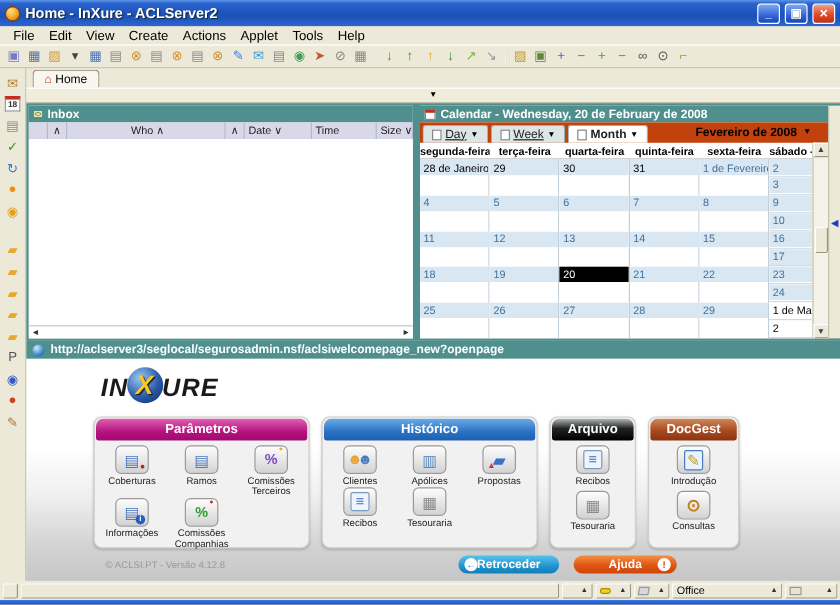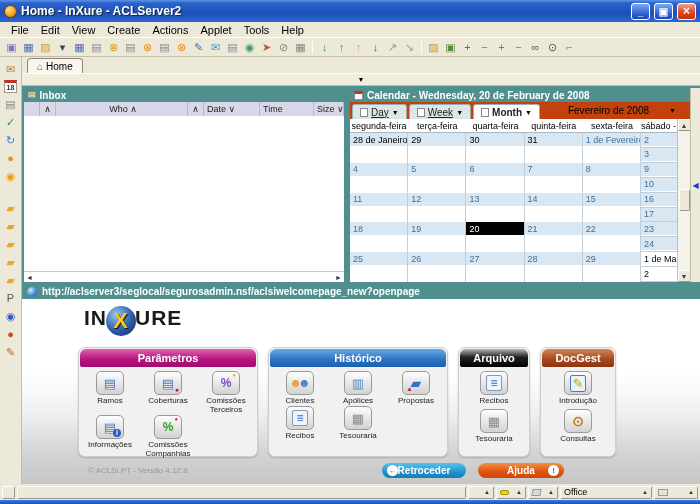--- a/index.html
+++ b/index.html
@@ -64,26 +64,26 @@
 
   .cal-panel { flex:1; display:flex; flex-direction:column; background:#fff; min-width:0; }
   .cal-tabs { height:17px; flex:0 0 17px; background:#c2410c; display:flex; align-items:flex-end; padding-left:2px; font-size:10px; }
   .cal-tab { height:15px; display:flex; align-items:center; gap:3px; padding:0 7px; margin-right:2px;
     border:1px solid #9ab0b0; border-bottom:none; border-radius:3px 3px 0 0; background:#dde6e6; }
   .cal-tab .lbl { text-decoration:underline; color:#222; }
   .cal-tab.active { background:#fff; font-weight:bold; }
   .cal-tab.active .lbl { text-decoration:none; }
   .page-ico { width:8px; height:9px; background:#fff; border:1px solid #888; flex:0 0 8px; }
   .tab-caret { font-size:7px; }
-  .month-sel { margin-left:auto; margin-right:14px; font-weight:normal; font-size:10px; display:flex; align-items:center; gap:20px; padding-bottom:3px;margin-top:14px; }
+  .month-sel { margin-left:auto; margin-right:14px; font-weight:bold; font-size:10px; display:flex; align-items:center; gap:5px; padding-bottom:3px;margin-top:14px; }
 
   .cal-main { flex:1; display:flex; min-height:0; }
   .cal-grid { flex:1; display:flex; flex-direction:column; min-width:0; overflow:hidden; }
   .cal-dayhdr { height:14px; flex:0 0 14px; display:flex; font-size:9px; background:#fff; border-bottom:1px solid #aab8c4; }
-  .dh { flex:1; text-align:center; white-space:nowrap; overflow:hidden; line-height:14px; }
+  .dh { flex:1; text-align:center; white-space:nowrap; overflow:hidden; line-height:14px;font-weight:bold; }
   .dh:last-child { flex:0 0 36px; text-align:left; }
   .cal-week { flex:1; display:flex; min-height:0; }
   .cal-day { flex:1; border-right:1px solid #c2cfd8; display:flex; flex-direction:column; background:#fff; overflow:hidden; }
   .band { height:13px; flex:0 0 13px; background:#d9e7f3; font-size:9px; color:#3f7099; padding-left:3px;
     display:flex; align-items:center; white-space:nowrap; overflow:hidden; }
   .band.other { color:#000; }
   .band.next  { color:#000; background:#fff; }
   .band.selected { background:#000; color:#fff; }
   .cal-weekend { width:36px; flex:0 0 36px; display:flex; flex-direction:column; }
   .cal-weekend .cal-day { border-right:none; border-bottom:1px solid #c2cfd8; }
@@ -101,21 +101,21 @@
 
   
   .url-bar { height:15px; flex:0 0 15px; background:#4f8f8e; color:#fff; font-weight:bold; font-size:10px;
     display:flex; align-items:center; gap:5px; padding-left:5px; white-space:nowrap; overflow:hidden; }
   .globe-icon { width:10px; height:10px; border-radius:50%; flex:0 0 10px;
     background:radial-gradient(circle at 35% 30%,#cfe8ff,#3a8ad0 60%,#1a4a90); }
 
   
   .homepage { flex:1; position:relative;
     background:linear-gradient(180deg,#ffffff 0%,#ffffff 40%,#efefef 62%,#d2d2d2 85%,#c6c6c6 100%); }
-  .logo { position:absolute; left:62px; top:7px; display:flex; align-items:flex-start; font-weight:bold; 
+  .logo { position:absolute; left:62px; top:7px; display:flex; align-items:flex-end; font-weight:bold; font-style:italic;
     font-size:21px; color:#1a1a1a; letter-spacing:1px; }
   .logo-sphere { width:30px; height:30px; border-radius:50%; margin:0 -1px;
     background:radial-gradient(circle at 35% 30%,#9ac8f0,#2a5aa8 55%,#102a60);
     display:flex; align-items:center; justify-content:center; }
   .logo-x { color:#f8c820; font-size:22px; text-shadow:1px 1px 1px #111; }
 
   .cards { position:absolute; top:48px; left:56px; display:flex; gap:10px; }
   .card { background:#f2f1f2; border:1px solid #d2cfc8; border-radius:7px; height:110px; box-shadow:0 1px 2px rgba(0,0,0,.18); }
   .card.w3 { width:180px; } .card.w1a { width:72px; } .card.w1b { width:76px; }
   .card-hdr { height:18px; margin:1px; border-radius:6px 6px 2px 2px; display:flex; align-items:center; justify-content:center;
@@ -608,27 +608,27 @@
               <span class="logo-x">X</span>
             </span>
           <span>URE</span>
         </div>
 
         <div class="cards">
           <div class="card w3">
             <div class="card-hdr pink">Parâmetros</div>
             <div class="card-body3">
               <div class="hp-btn">
+                <div class="hp-ico pages-remove-icon"></div>
+                <div class="hp-lbl">Coberturas</div>
+              </div>
+
+              <div class="hp-btn">
                 <div class="hp-ico pages-icon"></div>
                 <div class="hp-lbl">Ramos</div>
-              </div>
-
-              <div class="hp-btn">
-                <div class="hp-ico pages-remove-icon"></div>
-                <div class="hp-lbl">Coberturas</div>
               </div>
 
               <div class="hp-btn">
                 <div class="hp-ico percent-terceiros-icon"></div>
                 <div class="hp-lbl">Comissões Terceiros</div>
               </div>
 
               <div class="hp-btn">
                 <div class="hp-ico pages-info-icon"></div>
                 <div class="hp-lbl">Informações</div>

